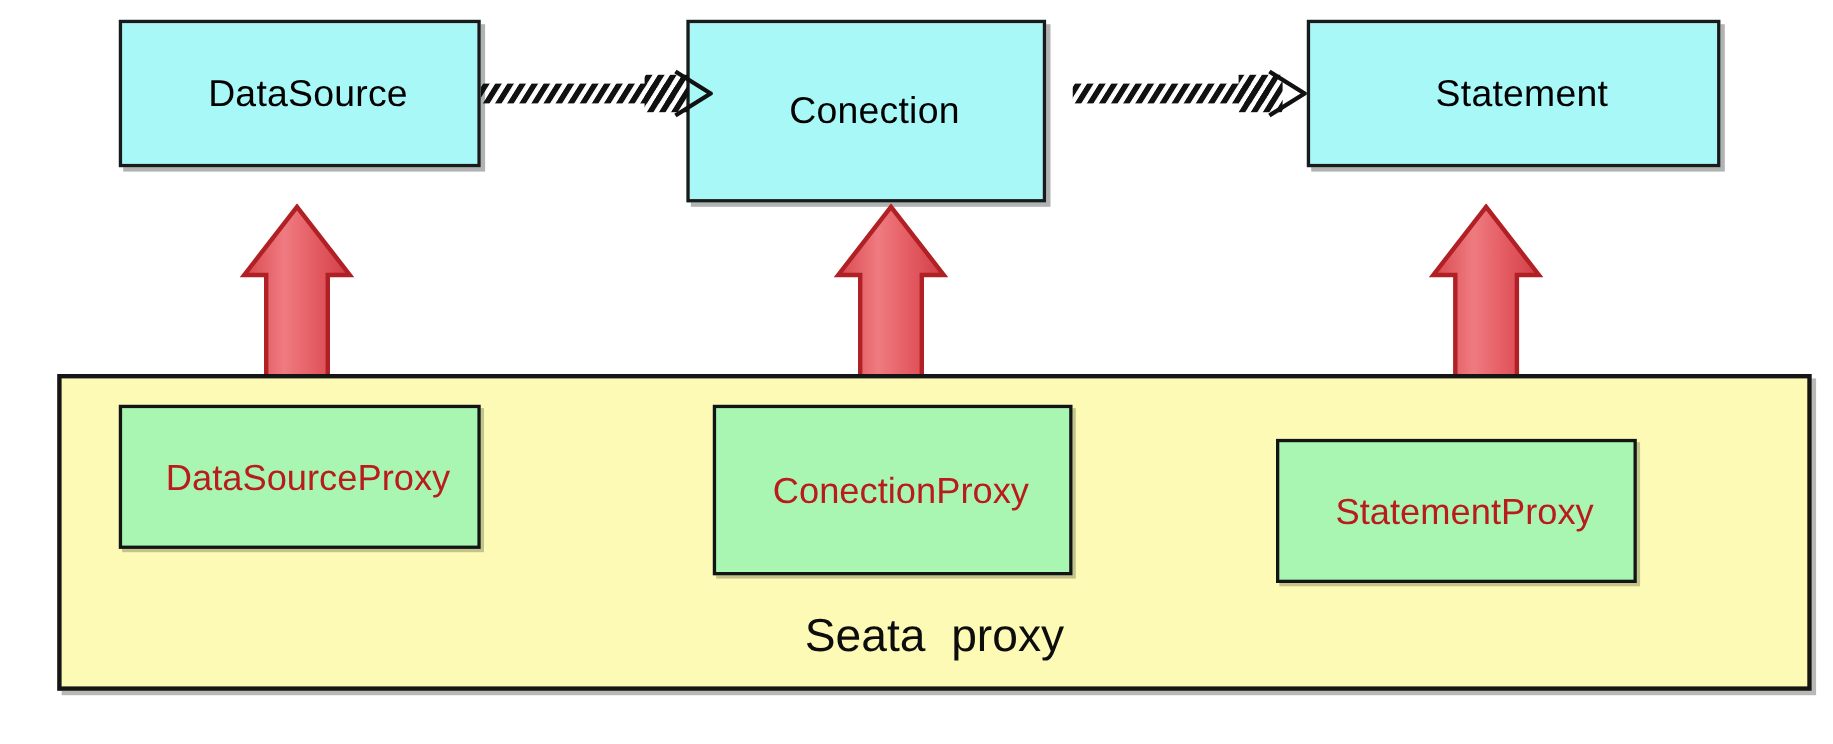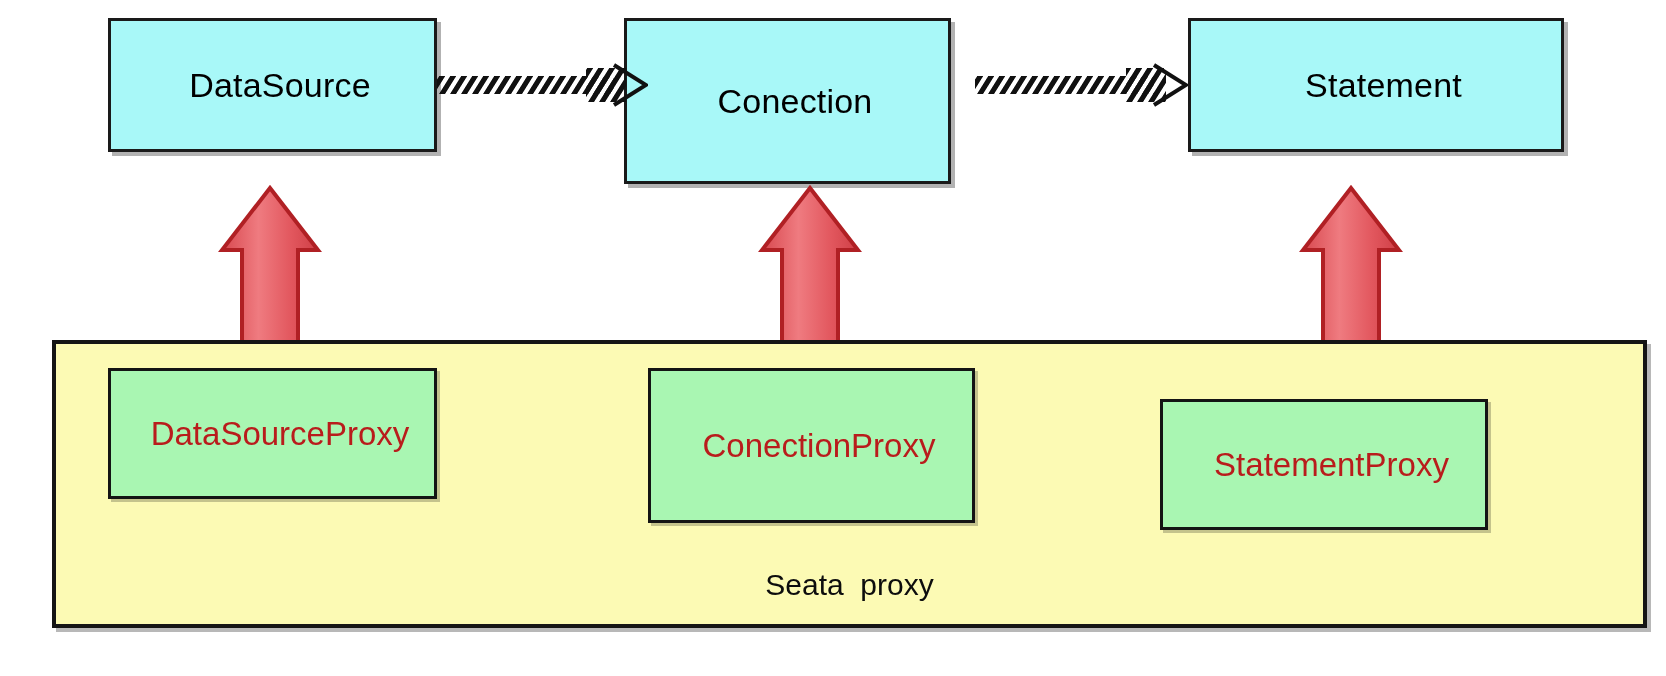--- a/index.html
+++ b/index.html
@@ -59,21 +59,21 @@
     box-sizing: border-box;
     background: #fcfab4;
     border: 4px solid #151515;
     box-shadow: 4px 4px 0 rgba(0,0,0,0.28);
   }
   .panel-caption {
     position: absolute;
     left: 0;
     right: 0;
     text-align: center;
-    font-size: 30px;
+    font-size: 42px;
     color: #0d0d0d;
     white-space: pre;
   }
 
   
   .proxy-box {
     background: #a9f6b2;
     border: 3px solid #141414;
     box-shadow: 3px 3px 0 rgba(0,0,0,0.22);
   }

